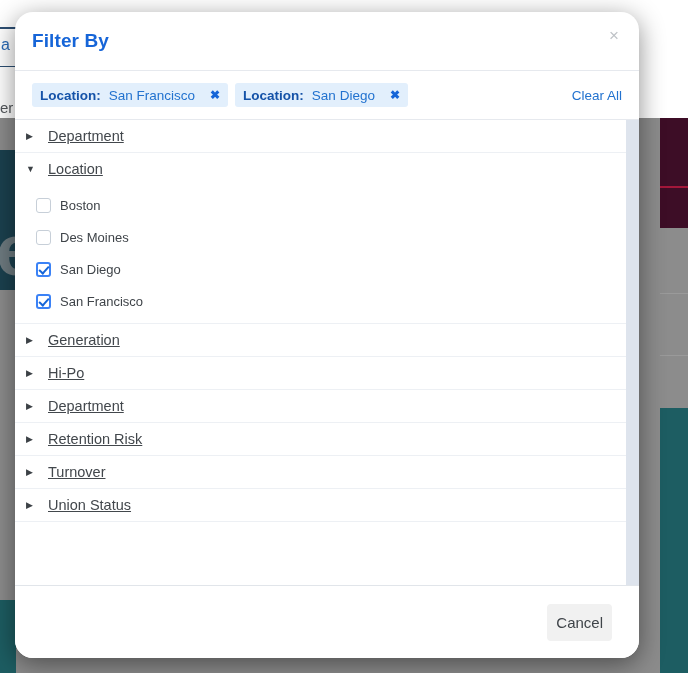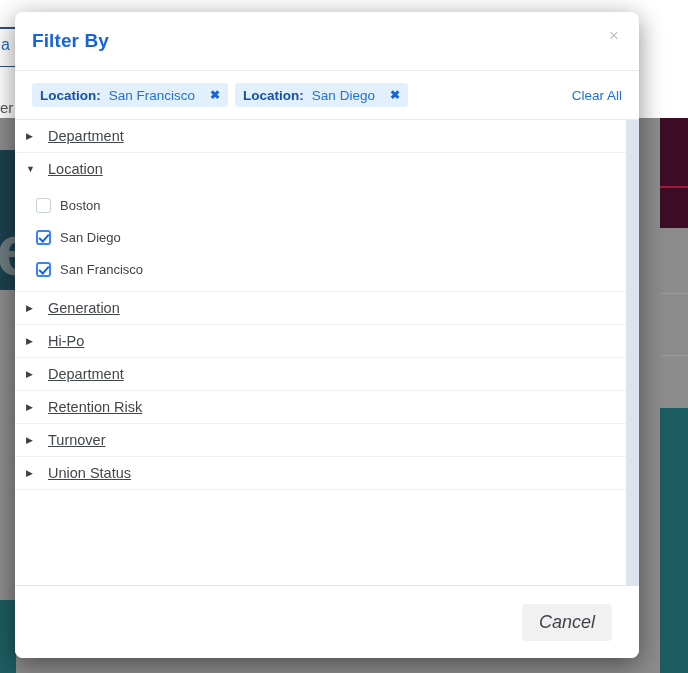--- a/index.html
+++ b/index.html
@@ -128,21 +128,21 @@
   }
 
   
   #modal {
     position: absolute;
     left: 15px;
     top: 12px;
     width: 624px;
     height: 646px;
     background: #ffffff;
-    border-radius: 8px;
+    border-radius: 18px;
     box-shadow: 0 6px 26px rgba(0,0,0,0.45);
     display: flex;
     flex-direction: column;
     overflow: hidden;
   }
 
   
   #modal-header {
     position: relative;
     height: 58px;
@@ -333,27 +333,26 @@
     height: 72px;
     border-top: 1px solid #e1e5ea;
     display: flex;
     align-items: center;
     justify-content: flex-end;
     padding-right: 17px;
     background: #ffffff;
   }
   .btn {
     font-family: "Liberation Sans", sans-serif;
-    font-size: 18px;
+    font-size: 15px;
     border-radius: 4px;
     border: none;
     cursor: pointer;
     height: 37px;
-    padding: 0 17px;
-    font-style: italic;
+    padding: 0 9px;
   }
   #cancel-button {
     background: #f1f1f1;
     color: #3f4449;
     margin-right: 10px;
   }
   #apply-button {
     background: #1160cf;
     color: #ffffff;
   }
@@ -413,20 +412,24 @@
           <div class="group-header">
             <span class="caret">▼</span>
             <span class="group-label">Location</span>
           </div>
           <div class="options">
             <div class="option-row">
               <span class="checkbox"></span>
               <span class="option-label">Boston</span>
             </div>
             <div class="option-row">
+              <span class="checkbox"></span>
+              <span class="option-label">Des Moines</span>
+            </div>
+            <div class="option-row">
               <span class="checkbox checked"></span>
               <span class="option-label">San Diego</span>
             </div>
             <div class="option-row">
               <span class="checkbox checked"></span>
               <span class="option-label">San Francisco</span>
             </div>
           </div>
         </div>
         <div class="group">

